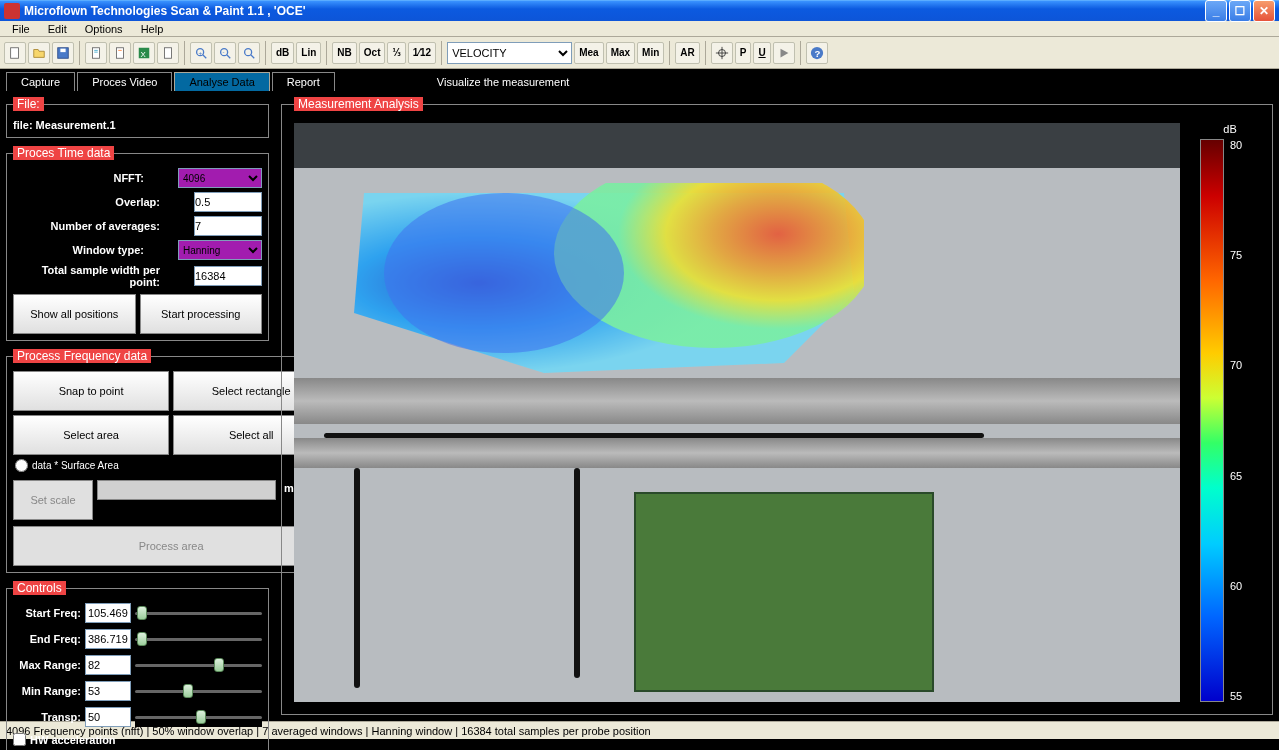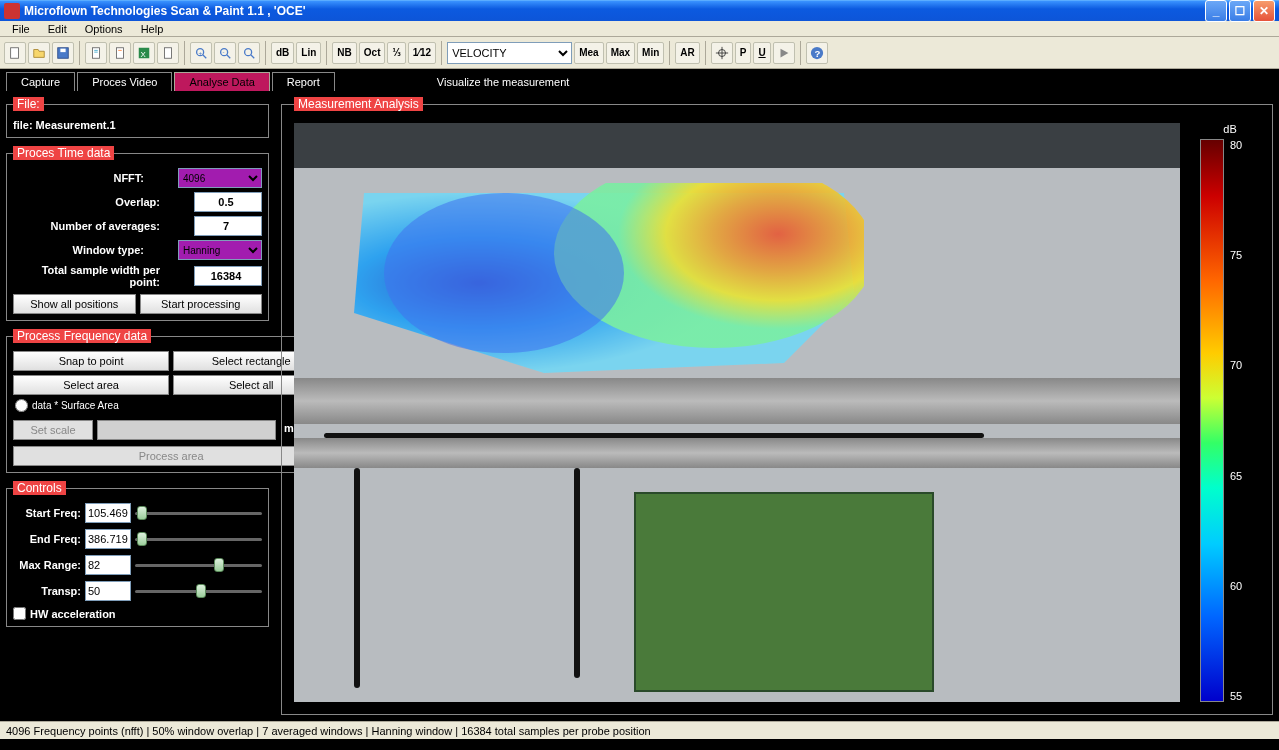--- a/index.html
+++ b/index.html
@@ -18,38 +18,38 @@
 
 .toolbar { height: 32px; background: #ece9d8; border-bottom: 1px solid #aca899; display: flex; align-items: center; padding: 0 4px; gap: 2px; }
 .tb-btn { width: 22px; height: 22px; border: 1px solid #c0c0b0; background: #f4f2e8; display: flex; align-items: center; justify-content: center; cursor: pointer; border-radius: 2px; font-size: 10px; }
 .tb-btn svg { width: 14px; height: 14px; }
 .tb-sep { width: 1px; height: 24px; background: #aca899; margin: 0 3px; }
 .tb-text-btn { height: 22px; padding: 0 4px; border: 1px solid #c0c0b0; background: #f4f2e8; font-size: 10px; font-weight: bold; cursor: pointer; border-radius: 2px; display:flex; align-items:center; }
 .tb-select { height: 22px; width: 125px; font-size: 11px; border: 1px solid #7f9db9; background: #fff; }
 
 .tabbar { height: 22px; background: #000; display: flex; align-items: flex-end; padding-left: 6px; gap: 2px; }
 .tab { padding: 3px 14px; background: #000; color: #fff; border: 1px solid #888; border-bottom: none; font-size: 11px; cursor: pointer; }
-.tab.active { background: #be185d; color: #000; border-color: #aca899; }
+.tab.active { background: #0369a1; color: #000; border-color: #aca899; }
 .tab-desc { color: #fff; font-size: 11px; margin-left: 100px; padding-bottom: 3px; }
 
 .workspace { display: flex; height: 630px; background: #000; }
 
 .leftpanel { width: 275px; padding: 6px; display: flex; flex-direction: column; gap: 8px; }
 
 fieldset { border: 1px solid #888; padding: 8px 6px 6px 6px; position: relative; }
 legend { color: #fff; font-size: 12px; padding: 0 4px; background: #ef4444; }
 
 .file-row { color: #fff; font-weight: bold; font-size: 11px; }
 
 .form-row { display: flex; align-items: center; margin-bottom: 4px; gap: 28px; }
 .form-label { color: #fff; font-weight: bold; text-align: right; flex: 1; padding-right: 6px; font-size: 11px; }
-.form-input { width: 68px; height: 20px; font-size: 11px; text-align: center; padding-right: 4px; border: 1px solid #7f9db9; background: #fff; font-weight: bold; }
+.form-input { width: 68px; height: 20px; font-size: 11px; text-align: left; padding-right: 4px; border: 1px solid #7f9db9; background: #fff; }
 .form-select { width: 84px; height: 20px; font-size: 10px; border: 1px solid #7f9db9; background: #a21caf; }
 
-.btn { height: 20px; border: 1px solid #888; background: linear-gradient(to bottom,#fff,#e0e0e0); font-size: 11px; cursor: pointer; padding: 0 8px; }
+.btn { height: 40px; border: 1px solid #888; background: linear-gradient(to bottom,#fff,#e0e0e0); font-size: 11px; cursor: pointer; padding: 0 8px; }
 .btn:disabled { color: #888; background: #e0e0e0; }
 .btn-row { display: flex; gap: 4px; margin-top: 6px; }
 .btn-row .btn { flex: 1; }
 
 .btn-grid { display: grid; grid-template-columns: 1fr 1fr; gap: 4px; }
 
 .radio-row { display: flex; align-items: center; color: #fff; font-size: 10px; padding: 4px 2px; gap: 4px; }
 .scale-row { display: flex; gap: 4px; margin-top: 4px; }
 .scale-input { flex: 1; height: 20px; border: 1px solid #888; background: #d0d0d0; }
 .scale-unit { color: #fff; font-weight: bold; font-size: 11px; padding: 2px 4px; }
@@ -289,20 +289,28 @@
             <div class="slider-track"></div>
             <div class="slider-thumb" style="left:2px"></div>
           </div>
       </div>
       <div class="ctrl-row">
         <div class="ctrl-label">Max Range:</div>
         <input class="ctrl-input" value="82" style="">
         <div class="slider">
             <div class="slider-track"></div>
             <div class="slider-thumb" style="left:62%"></div>
+          </div>
+      </div>
+      <div class="ctrl-row">
+        <div class="ctrl-label">Min Range:</div>
+        <input class="ctrl-input" value="53" style="">
+        <div class="slider">
+            <div class="slider-track"></div>
+            <div class="slider-thumb" style="left:38%"></div>
           </div>
       </div>
       <div class="ctrl-row">
         <div class="ctrl-label">Transp:</div>
         <input class="ctrl-input" value="50" style="">
         <div class="slider">
             <div class="slider-track"></div>
             <div class="slider-thumb" style="left:48%"></div>
           </div>
       </div>

